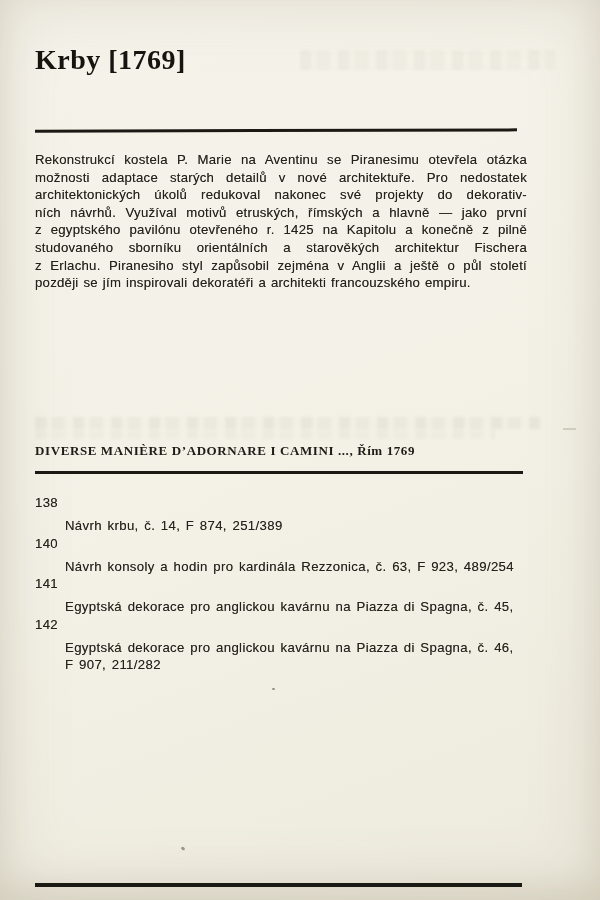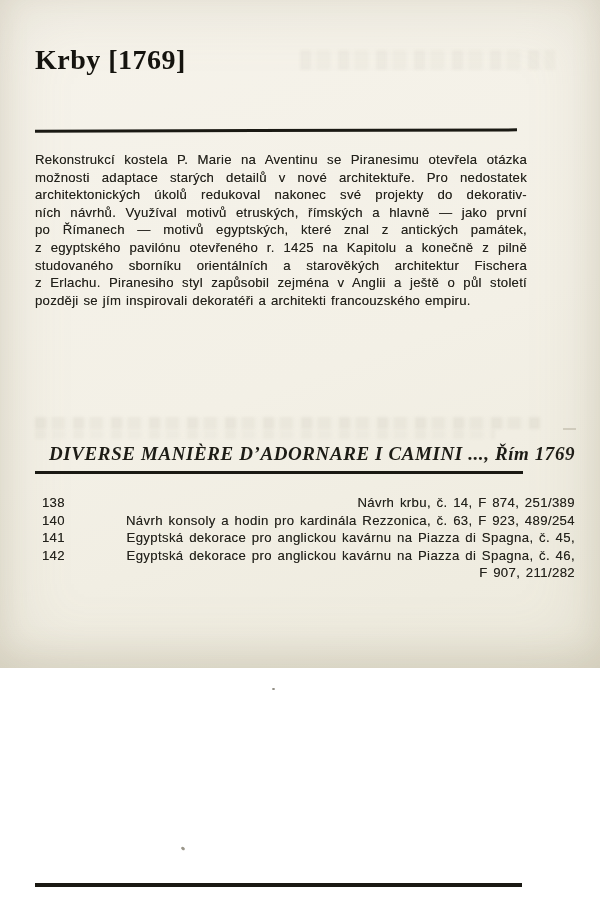--- a/index.html
+++ b/index.html
@@ -1,18 +1,18 @@
 <!DOCTYPE html>
 <html><head>
 <meta charset="utf-8">
 <style>
   html,body{margin:0;padding:0;}
   body{width:600px;height:900px;overflow:hidden;}
   .page{
-    position:relative;width:600px;height:668px;
+    position:relative;width:600px;height:900px;
     background:linear-gradient(160deg,#f6f3eb 0%,#f3f0e6 55%,#edeadd 100%);
     box-shadow:inset 0 0 70px rgba(150,140,110,.22), inset 0 -14px 30px rgba(140,130,100,.14);
     font-family:"Liberation Sans",sans-serif;
     color:#26251f;
   }
   .title{
     position:absolute;left:35px;top:44px;
     font-family:"Liberation Serif","DejaVu Serif",serif;
     font-weight:700;font-size:28px;letter-spacing:.5px;color:#15140f;
   }
@@ -21,34 +21,33 @@
   .rule-mid{top:471px;width:488px;height:3px;}
   .rule-bottom{top:883px;width:487px;height:4px;}
   .intro{
     position:absolute;left:35px;top:151px;width:492px;
     font-size:13.2px;line-height:17.6px;letter-spacing:.25px;word-spacing:1px;
     color:#23221c;text-shadow:0 0 .5px rgba(45,42,32,.55);
   }
   .pline{text-align:justify;text-align-last:justify;white-space:nowrap;overflow:hidden;}
   .pline--last{text-align-last:left;}
   .heading{
-    position:absolute;left:49px;top:443px;
+    position:absolute;left:35px;top:443px;
     font-family:"Liberation Serif","DejaVu Serif",serif;
-    font-size:19px;font-weight:600;letter-spacing:.6px;color:#1d1c16;
+    font-size:13px;font-weight:600;letter-spacing:.6px;color:#1d1c16;
     white-space:nowrap;
-    font-style:italic;
   }
   .catalog{
     position:absolute;left:35px;top:494px;width:540px;
     font-size:13.2px;line-height:17.6px;letter-spacing:.35px;word-spacing:1.6px;
-    color:#23221c;text-shadow:0 0 .5px rgba(45,42,32,.5);text-align:right;
+    color:#23221c;text-shadow:0 0 .5px rgba(45,42,32,.5);
   }
   .cat-row{display:flex;align-items:flex-start;}
   .cat-num{flex:0 0 30px;}
-  .cat-text{flex:1;}
+  .cat-text{flex:1;margin-top:23px;}
   .cat-cont{margin-left:0;}
   .cat-cont:empty{display:none;}
   .ghost{
     position:absolute;filter:blur(1.6px);opacity:.55;pointer-events:none;
     background:repeating-linear-gradient(90deg,
       rgba(125,118,96,.16) 0 11px, rgba(125,118,96,.03) 11px 17px,
       rgba(125,118,96,.12) 17px 30px, rgba(125,118,96,.02) 30px 38px);
   }
   .ghost-title{left:300px;top:50px;width:255px;height:20px;opacity:.38;}
   .ghost-heading-a{left:35px;top:417px;width:505px;height:12px;}
@@ -66,21 +65,20 @@
   <div class="title">Krby [1769]</div>
   <div class="ghost ghost-title"></div>
 
   <div class="rule rule-top"></div>
 
   <div class="intro">
     <div class="pline">Rekonstrukcí kostela P. Marie na Aventinu se Piranesimu otevřela otázka</div>
     <div class="pline">možnosti adaptace starých detailů v nové architektuře. Pro nedostatek</div>
     <div class="pline">architektonických úkolů redukoval nakonec své projekty do dekorativ-</div>
     <div class="pline">ních návrhů. Využíval motivů etruských, římských a hlavně — jako první</div>
-    <div class="pline">po Římanech — motivů egyptských, které znal z antických památek,</div>
     <div class="pline">z egyptského pavilónu otevřeného r. 1425 na Kapitolu a konečně z pilně</div>
     <div class="pline">studovaného sborníku orientálních a starověkých architektur Fischera</div>
     <div class="pline">z Erlachu. Piranesiho styl zapůsobil zejména v Anglii a ještě o půl století</div>
     <div class="pline pline--last">později se jím inspirovali dekoratéři a architekti francouzského empiru.</div>
   </div>
 
   <div class="ghost ghost-heading-a"></div>
   <div class="ghost ghost-heading-b"></div>
   <div class="edge-dash"></div>
 

